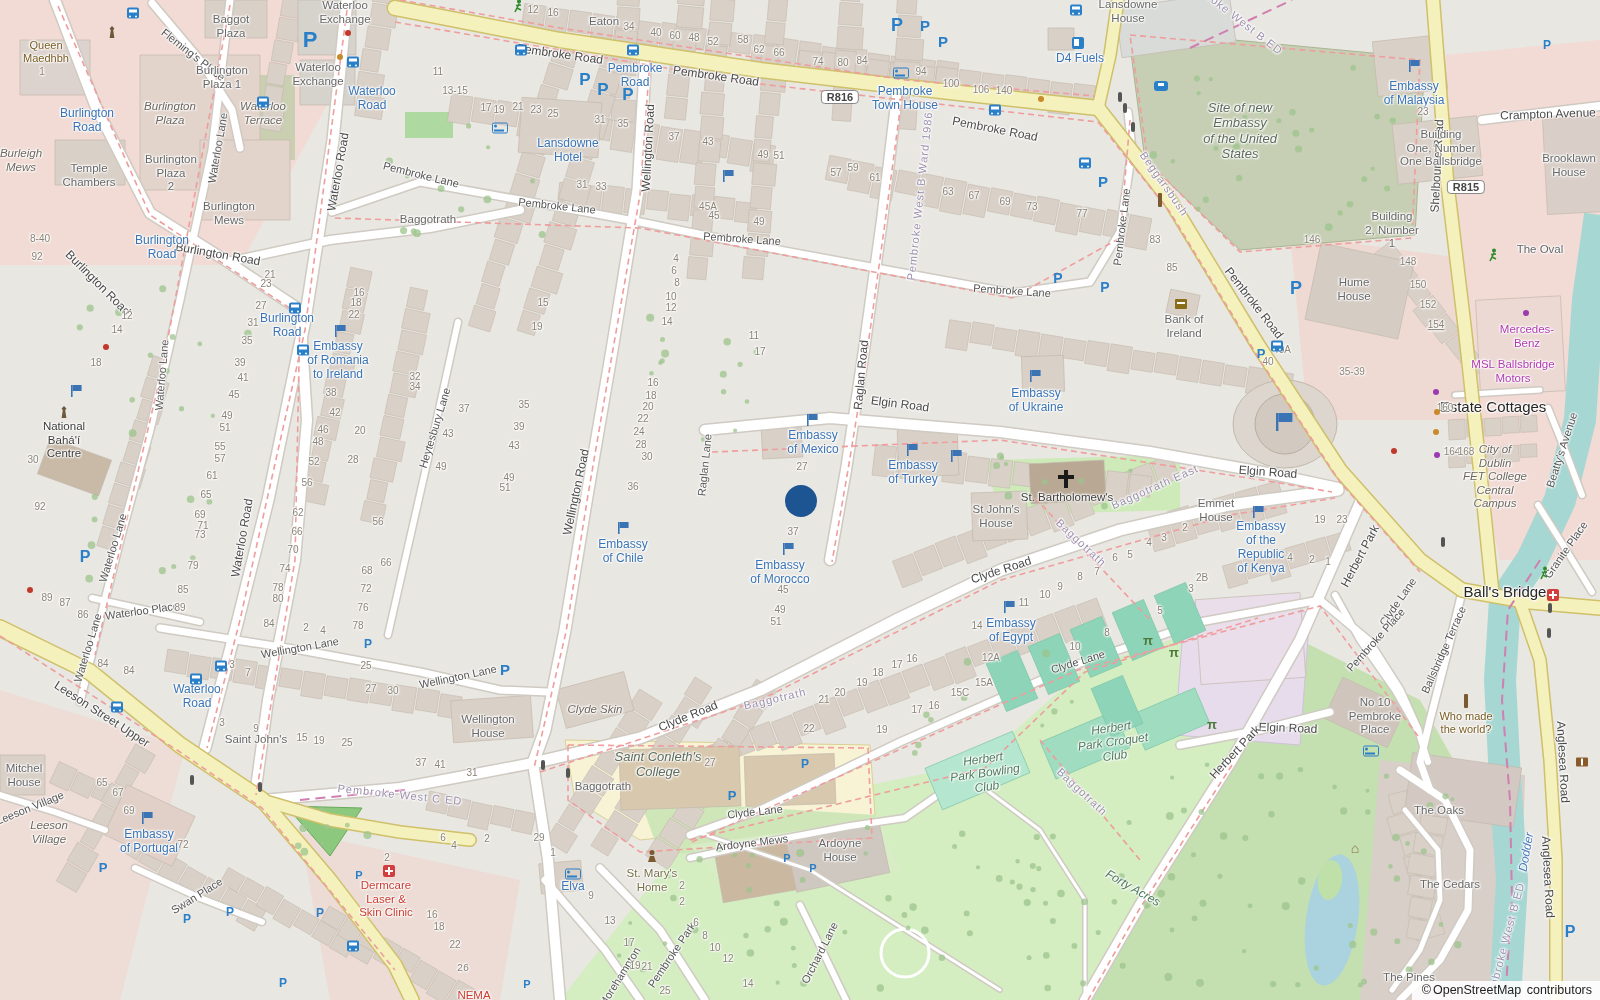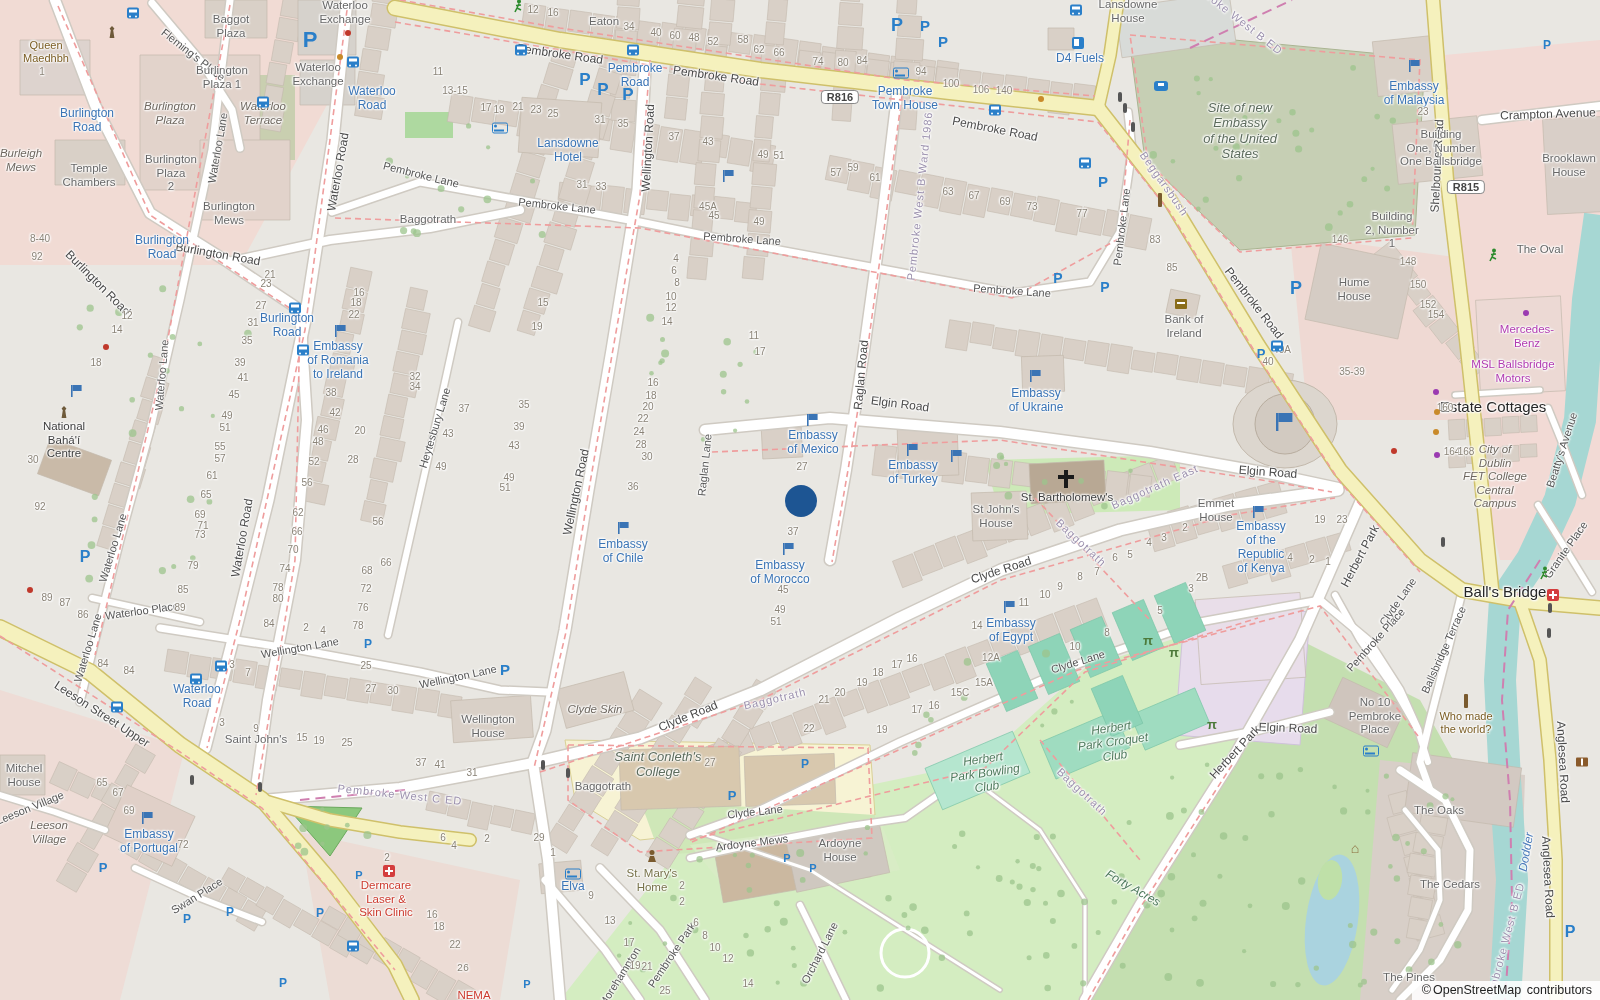--- a/index.html
+++ b/index.html
@@ -1262,25 +1262,25 @@
       <div class="lbl hn" style="left: 463px; top: 969px; transform: translate(-50%, -50%); font-family: Liberation Mono, monospace;">26</div>
       <div class="lbl hn" style="left: 421px; top: 763px; transform: translate(-50%, -50%);">37</div>
       <div class="lbl hn" style="left: 440px; top: 765px; transform: translate(-50%, -50%);">41</div>
       <div class="lbl hn" style="left: 472px; top: 773px; transform: translate(-50%, -50%);">31</div>
       <div class="lbl hn" style="left: 710px; top: 763px; transform: translate(-50%, -50%);">27</div>
       <div class="lbl hn" style="left: 102px; top: 783px; transform: translate(-50%, -50%);">65</div>
       <div class="lbl hn" style="left: 118px; top: 793px; transform: translate(-50%, -50%);">67</div>
       <div class="lbl hn" style="left: 129px; top: 811px; transform: translate(-50%, -50%);">69</div>
       <div class="lbl hn" style="left: 183px; top: 845px; transform: translate(-50%, -50%);">72</div>
       <div class="lbl hn" style="left: 387px; top: 858px; transform: translate(-50%, -50%);">2</div>
-      <div class="lbl hn" style="left: 1340px; top: 240px; transform: translate(-50%, -50%); text-align: right;">146</div>
+      <div class="lbl hn" style="left: 1312px; top: 240px; transform: translate(-50%, -50%); text-align: right;">146</div>
       <div class="lbl hn" style="left: 1408px; top: 262px; transform: translate(-50%, -50%);">148</div>
       <div class="lbl hn" style="left: 1418px; top: 285px; transform: translate(-50%, -50%);">150</div>
       <div class="lbl hn" style="left: 1428px; top: 305px; transform: translate(-50%, -50%);">152</div>
-      <div class="lbl hn" style="left: 1436px; top: 315px; transform: translate(-50%, -50%);">154</div>
+      <div class="lbl hn" style="left: 1436px; top: 325px; transform: translate(-50%, -50%); text-decoration: underline;">154</div>
       <div class="lbl hn" style="left: 1445px; top: 408px; transform: translate(-50%, -50%);">160</div>
       <div class="lbl hn" style="left: 1452px; top: 452px; transform: translate(-50%, -50%);">164</div>
       <div class="lbl hn" style="left: 1466px; top: 452px; transform: translate(-50%, -50%);">168</div>
       <div class="lbl hn" style="left: 1352px; top: 372px; transform: translate(-50%, -50%);">35-39</div>
       <div class="lbl hn" style="left: 1282px; top: 350px; transform: translate(-50%, -50%);">40A</div>
       <div class="lbl hn" style="left: 1268px; top: 362px; transform: translate(-50%, -50%);">40</div>
       <div class="lbl hn" style="left: 1320px; top: 520px; transform: translate(-50%, -50%);">19</div>
       <div class="lbl hn" style="left: 1342px; top: 520px; transform: translate(-50%, -50%);">23</div>
       <div class="lbl hn" style="left: 1290px; top: 558px; transform: translate(-50%, -50%);">4</div>
       <div class="lbl hn" style="left: 1312px; top: 560px; transform: translate(-50%, -50%);">2</div>

